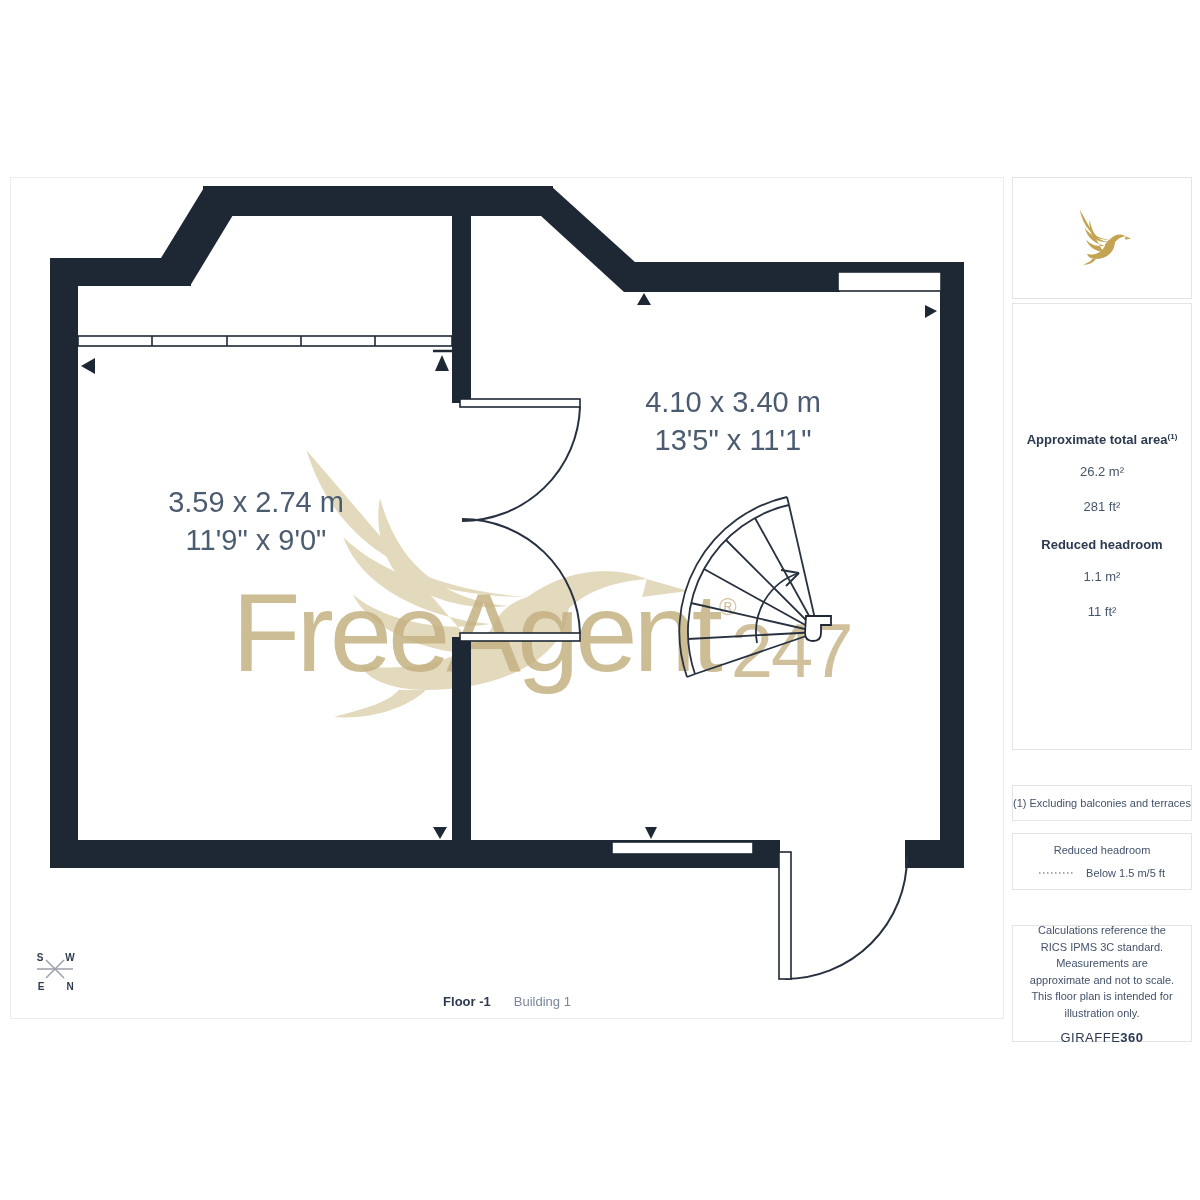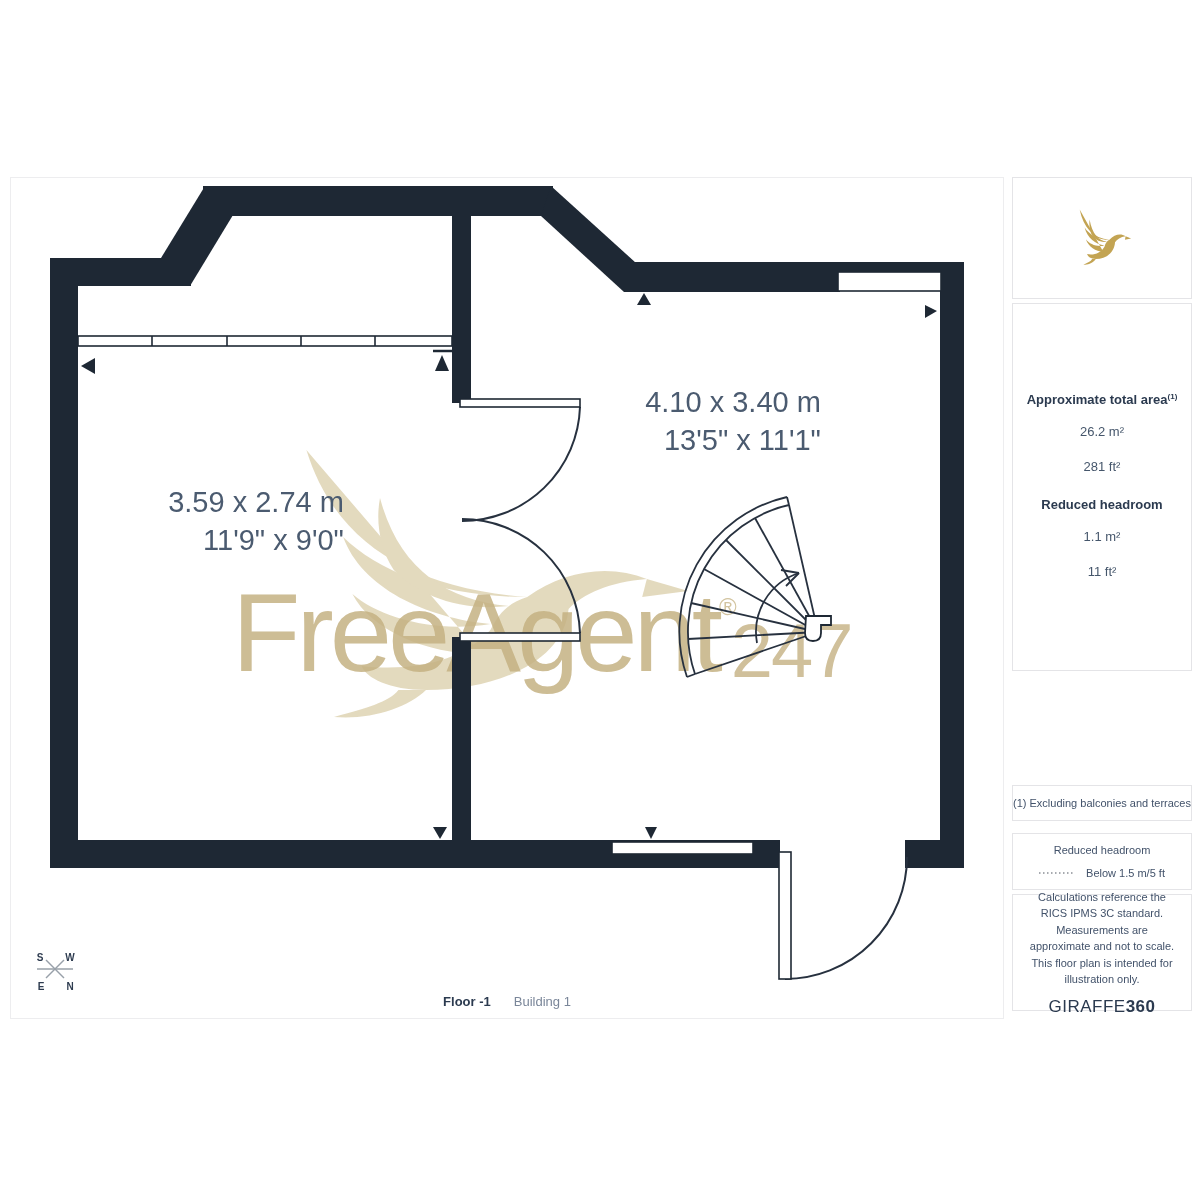--- a/index.html
+++ b/index.html
@@ -18,42 +18,42 @@
     position:absolute;left:232px;top:577px;white-space:nowrap;
     font-family:"Liberation Sans", sans-serif;
     font-size:112px;letter-spacing:-4px;color:#c5b283;opacity:.85;line-height:1;
   }
   .wm-reg{font-size:24px;letter-spacing:0;vertical-align:56px;opacity:.9;}
   .wm-247{font-size:76px;letter-spacing:-2px;position:relative;top:6px;left:-6px;opacity:.95;}
   .watermark-bird{position:absolute;left:242px;top:438px;opacity:.55;}
 
   
   .room-label{
-    position:absolute;transform:translate(-50%,-50%);text-align:right;
+    position:absolute;transform:translate(-50%,-50%);text-align:center;
     font-size:29px;color:#4b5b70;line-height:38px;white-space:nowrap;
   }
 
   
   .sb{
     position:absolute;left:1012px;width:180px;background:#fff;
     border:1px solid #e4e4e7;box-sizing:border-box;
     display:flex;flex-direction:column;align-items:center;justify-content:center;
     text-align:center;
   }
   .sb-logo{top:177px;height:122px;}
-  .sb-info{top:303px;height:368px;}
+  .sb-info{top:303px;height:447px;}
   .sb-footnote{top:785px;height:36px;}
   .sb-legend{top:833px;height:57px;}
-  .sb-disclaimer{top:894px;height:117px;padding:10px 12px;}
+  .sb-disclaimer{top:925px;height:117px;padding:10px 12px;}
   .sb h3{margin:0;font-size:13px;font-weight:bold;color:#2b3a4f;}
   .sb .val{font-size:13px;color:#45566b;line-height:1.45;margin-top:16px;}
   .sb .gap{height:20px;}
   .small-txt{font-size:11px;color:#42526a;line-height:1.5;}
   .legend-row{display:flex;align-items:center;gap:13px;margin-top:7px;}
-  .brand{margin-top:9px;font-size:17px;letter-spacing:.5px;color:#2b3a4f;}
+  .brand{margin-top:9px;font-size:13px;letter-spacing:.5px;color:#2b3a4f;}
   .brand b{font-weight:bold;}
   sup.fn{font-size:8px;vertical-align:super;}
 
   
   .footer{
     position:absolute;left:507px;top:1001px;transform:translate(-50%,-50%);
     display:flex;gap:23px;align-items:baseline;white-space:nowrap;
   }
   .footer .floor{font-size:13px;font-weight:bold;color:#2b3a4f;}
   .footer .building{font-size:13px;color:#7a8699;}

